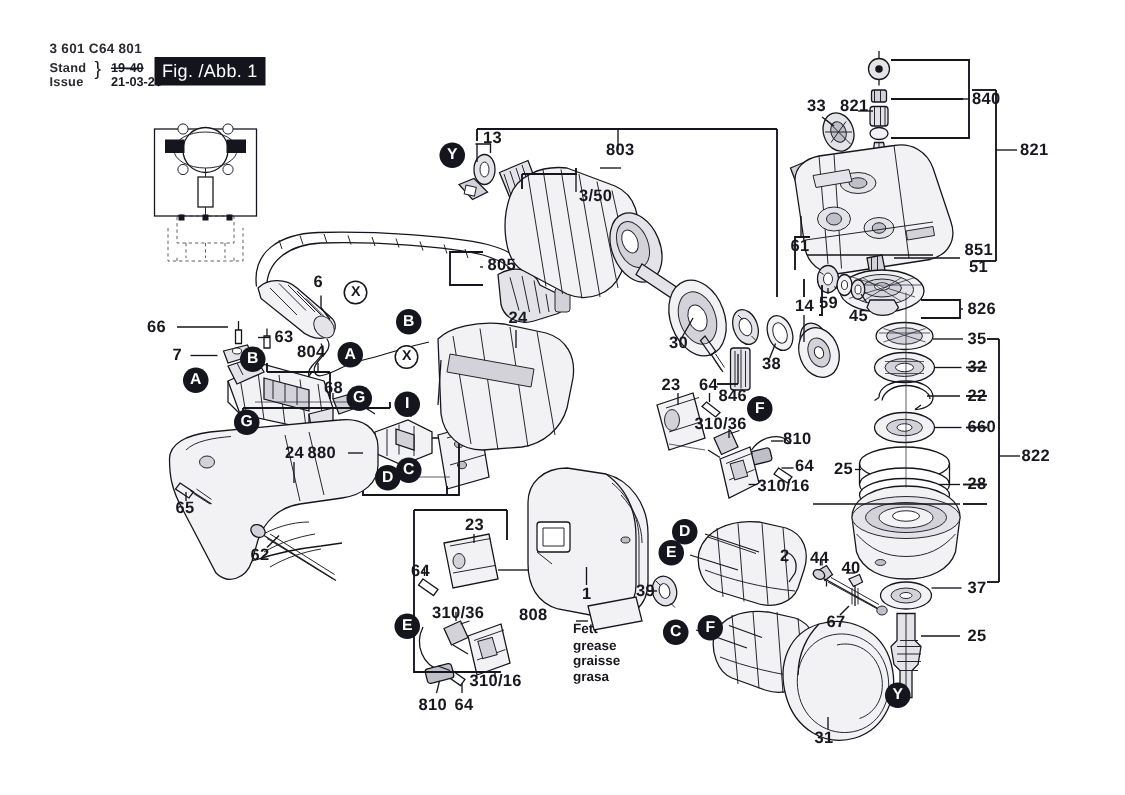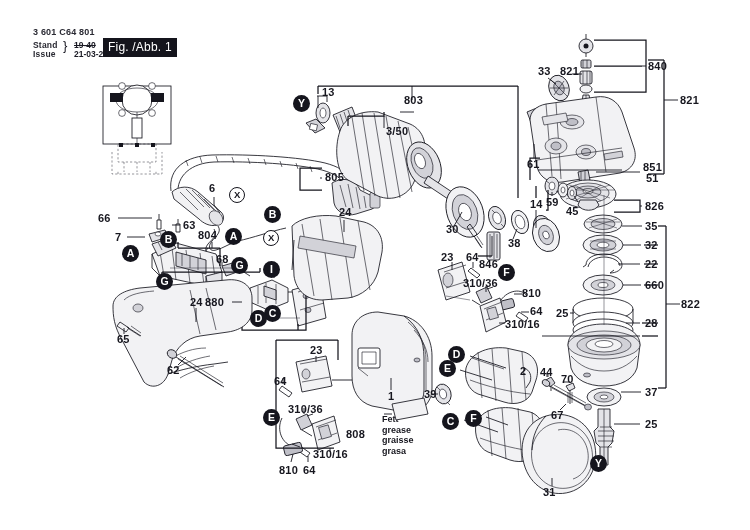--- a/index.html
+++ b/index.html
@@ -664,26 +664,26 @@
     <span class="num" style="left:645px;top:239px">32</span>
     <span class="num" style="left:645px;top:258px">22</span>
     <span class="num" style="left:645px;top:279px">660</span>
     <span class="num" style="left:556px;top:307px">25</span>
     <span class="num" style="left:645px;top:317px">28</span>
     <span class="num" style="left:681px;top:298px">822</span>
     <span class="num" style="left:645px;top:386px">37</span>
     <span class="num" style="left:645px;top:418px">25</span>
     <span class="num" style="left:520px;top:365px">2</span>
     <span class="num" style="left:540px;top:366px">44</span>
-    <span class="num" style="left:561px;top:373px">70</span>
+    <span class="num" style="left:561px;top:373px">40</span>
     <span class="num" style="left:551px;top:409px">67</span>
     <span class="num" style="left:543px;top:486px">31</span>
     <span class="num" style="left:424px;top:388px">39</span>
     <span class="num" style="left:388px;top:390px">1</span>
-    <span class="num" style="left:346px;top:428px">808</span>
+    <span class="num" style="left:346px;top:404px">808</span>
     <span class="num" style="left:310px;top:344px">23</span>
     <span class="num" style="left:274px;top:375px">64</span>
     <span class="num" style="left:288px;top:403px">310/36</span>
     <span class="num" style="left:313px;top:448px">310/16</span>
     <span class="num" style="left:279px;top:464px">810</span>
     <span class="num" style="left:303px;top:464px">64</span>
   </div>
 
   <div>
     <span class="bul" style="left:293px;top:95px">Y</span>

